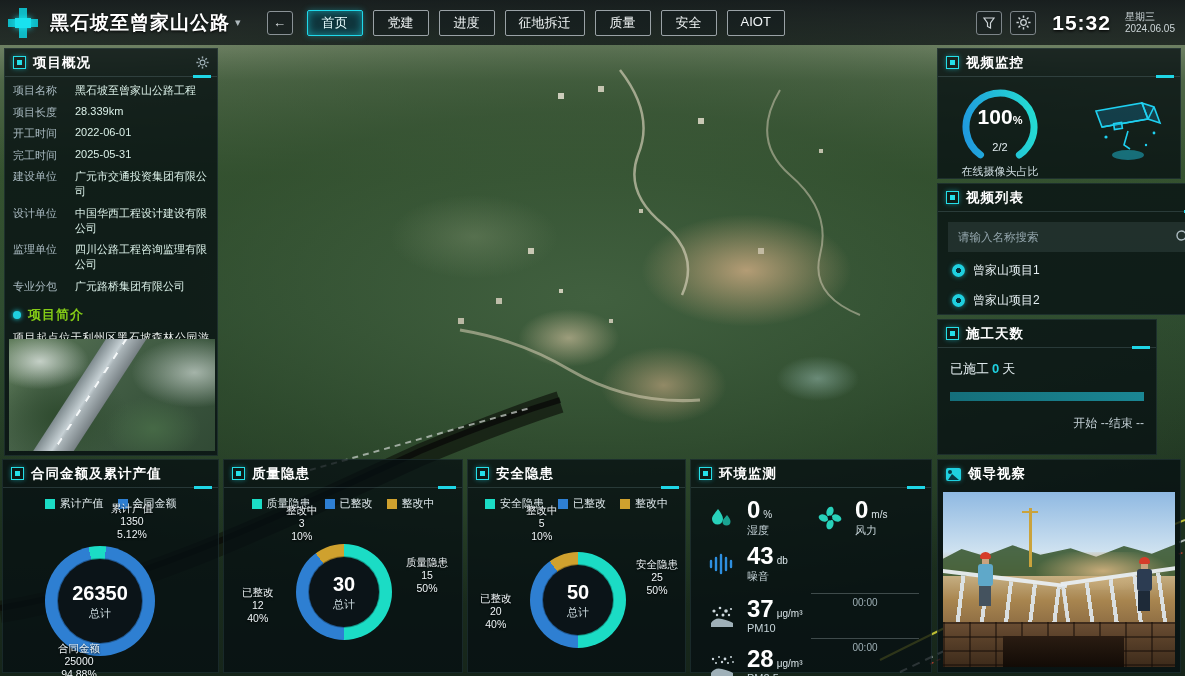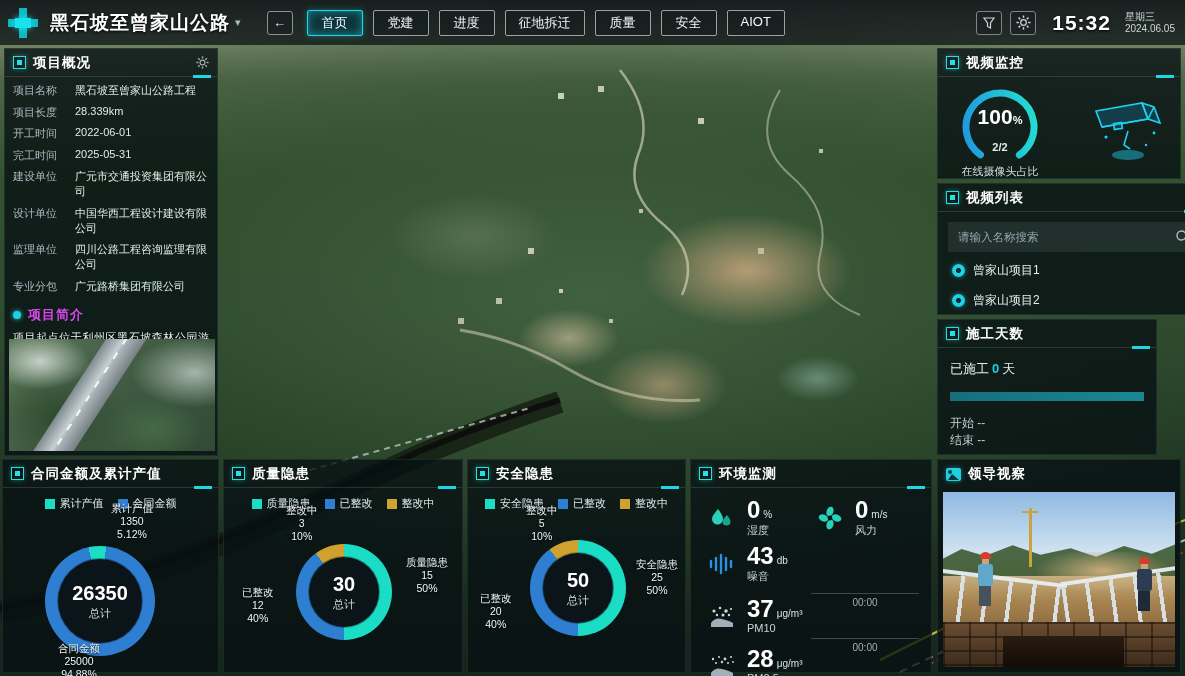--- a/index.html
+++ b/index.html
@@ -71,21 +71,21 @@
 
   
   .left-panel { left:4px; top:48px; width:214px; height:408px; }
   .ov-rows { padding:6px 8px 2px 8px; }
   .ov-row { display:flex; margin-bottom:6.5px; }
   .ov-label { width:62px; color:#a9bac1; font-size:11px; flex:0 0 auto; }
   .ov-value { color:#d9efe7; font-size:11px; }
   .sec-h { display:flex; align-items:center; padding:4px 8px 2px 8px; }
   .dot-icon { width:8px; height:8px; border-radius:50%; background:#1fd0e0;
     box-shadow:0 0 5px #1fd0e0; }
-  .sec-title { color:#d946ef; font-size:13px; font-weight:bold; margin-left:7px; letter-spacing:1px; }
+  .sec-title { color:#84cc16; font-size:13px; font-weight:bold; margin-left:7px; letter-spacing:1px; }
   .intro-text { padding:3px 8px; color:#eef6f2; font-size:11px; line-height:1.6;
     text-shadow:0 1px 2px #000; text-align:justify; }
   .road-photo { position:absolute; left:4px; bottom:4px; width:206px; height:112px; overflow:hidden;
     background:
       radial-gradient(70px 40px at 15% 20%, rgba(225,232,228,.8), rgba(225,232,228,0) 70%),
       radial-gradient(90px 50px at 90% 30%, rgba(210,220,215,.7), rgba(210,220,215,0) 70%),
       radial-gradient(60px 40px at 70% 80%, rgba(70,105,70,1), rgba(70,105,70,0) 80%),
       radial-gradient(80px 60px at 25% 70%, #2e4a2e, rgba(46,74,46,0) 85%),
       linear-gradient(135deg,#5d7a58 0%, #49644a 30%, #3c573f 60%, #314a35 100%); }
   .road-strip { position:absolute; left:58px; top:-30px; width:34px; height:190px;
@@ -127,21 +127,21 @@
     text-align:center; color:#9fb0b6; font-size:10px; padding-top:3px; }
 
   
   .p-video { left:937px; top:48px; width:244px; height:131px; }
   .gauge-zone { position:relative; display:flex; padding:6px 8px 0 14px; }
   .gauge-box { position:relative; width:96px; height:92px; }
   .gauge-text { position:absolute; inset:0; display:flex; flex-direction:column; align-items:center;
     justify-content:center; padding-top:0; }
   .g-val { color:#fff; font-size:21px; font-weight:bold; }
   .g-val small { font-size:11px; font-weight:bold; }
-  .g-ratio { color:#e4eef1; font-size:11px; font-weight:bold; margin-top:12px; }
+  .g-ratio { color:#e4eef1; font-size:11px; font-weight:normal; margin-top:12px; }
   .g-cap { position:absolute; left:0; bottom:-4px; width:96px; text-align:center;
     color:#cfdde1; font-size:11px; }
   .cam-box { margin-left:36px; margin-top:10px; }
 
   .p-vlist { left:937px; top:183px; width:272px; height:132px; }
   .search-row { margin:10px 10px 0 10px; position:relative; }
   .search-input { width:100%; height:30px; background:rgba(190,215,225,.10); border:none;
     color:#dfeaee; font-size:11.5px; padding:0 28px 0 10px; outline:none;
     font-family:"Liberation Sans","DejaVu Sans",sans-serif; }
   .search-input::placeholder { color:#93a5ac; }
@@ -154,21 +154,21 @@
   .v-name { color:#e4eef1; font-size:12px; }
 
   .p-days { left:937px; top:319px; width:220px; height:136px; }
   .days-line { margin:12px 12px 0 12px; color:#dfe9ec; font-size:13px; }
   .days-line b { color:#1fd0e0; font-weight:bold; margin:0 3px; }
   .days-bar { margin:14px 12px 0 12px; height:9px; background:rgba(40,70,78,.6);
     position:relative; }
   .days-bar .fill { position:absolute; inset:0; width:100%;
     background:linear-gradient(90deg,#137986,#1a95a4); opacity:.85; }
   .days-ends { display:flex; justify-content:flex-end; margin:14px 12px 0 12px;
-    color:#c2cfd4; font-size:12px;flex-direction:column; }
+    color:#c2cfd4; font-size:12px; }
 
   .p-leader { left:937px; top:459px; width:244px; height:214px; }
   .img-ic { width:15px; height:13px; background:#1fd0e0; border-radius:2px; position:relative;
     box-shadow:0 0 5px rgba(31,208,224,.5); }
   .img-ic::before { content:""; position:absolute; left:2px; top:2px; width:4px; height:4px;
     border-radius:50%; background:#073843; }
   .img-ic::after { content:""; position:absolute; left:2px; bottom:1px; border-left:4px solid transparent;
     border-right:7px solid transparent; border-bottom:6px solid #073843; }
 
   
@@ -439,21 +439,21 @@
       <span class="lg-item">
           <span class="lg-sw" style="background: rgb(207, 161, 46);"></span>
           <span>整改中</span>
         </span>
     </div>
     <div class="slice-label" style="left:58px; top:44px;">
       <div>整改中</div>
       <div>5</div>
       <div>10%</div>
     </div>
-    <div class="donut-wrap" style="left:62px; top:80px;text-align:center;">
+    <div class="donut-wrap" style="left:62px; top:92px;text-align:center;">
       <div class="donut" style="width: 96px; height: 96px; background: conic-gradient(rgb(27, 220, 197) 0deg, rgb(27, 220, 197) 180deg, rgb(46, 127, 210) 180deg, rgb(46, 127, 210) 324deg, rgb(207, 161, 46) 324deg, rgb(207, 161, 46) 360deg);">
         <div class="donut-center">
           <div class="donut-total">50</div>
           <div class="donut-cap">总计</div>
         </div>
       </div>
     </div>
     <div class="slice-label" style="left:12px; top:132px;">
       <div>已整改</div>
       <div>20</div>

